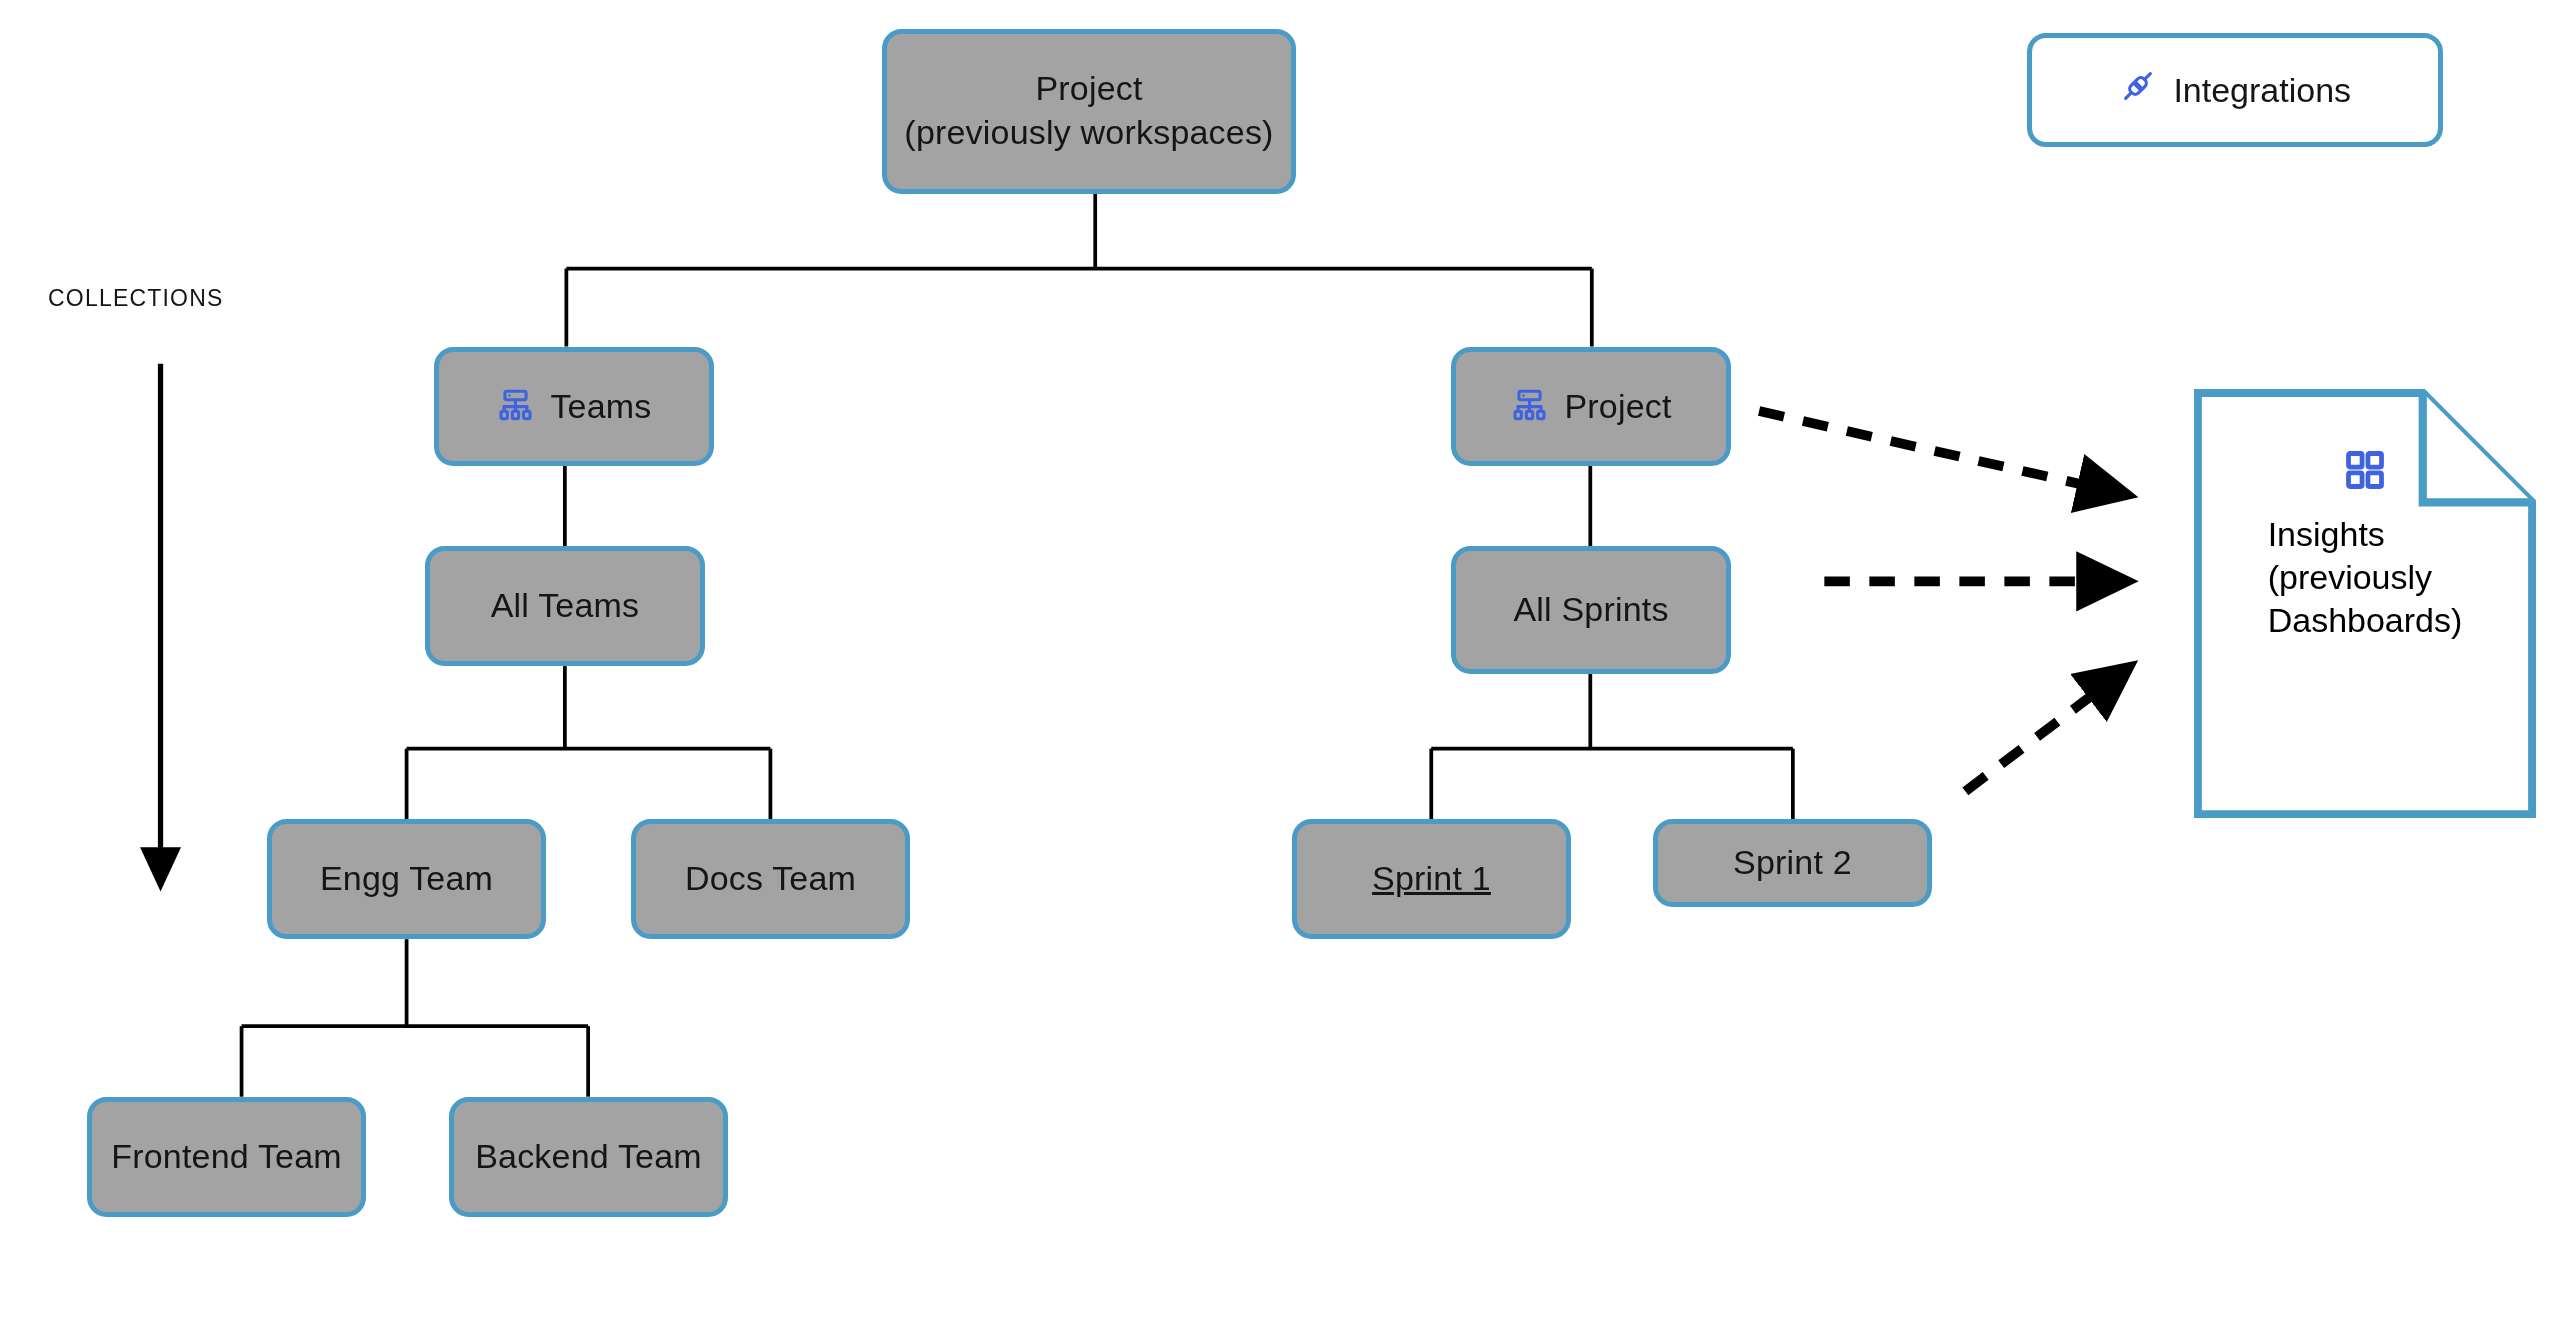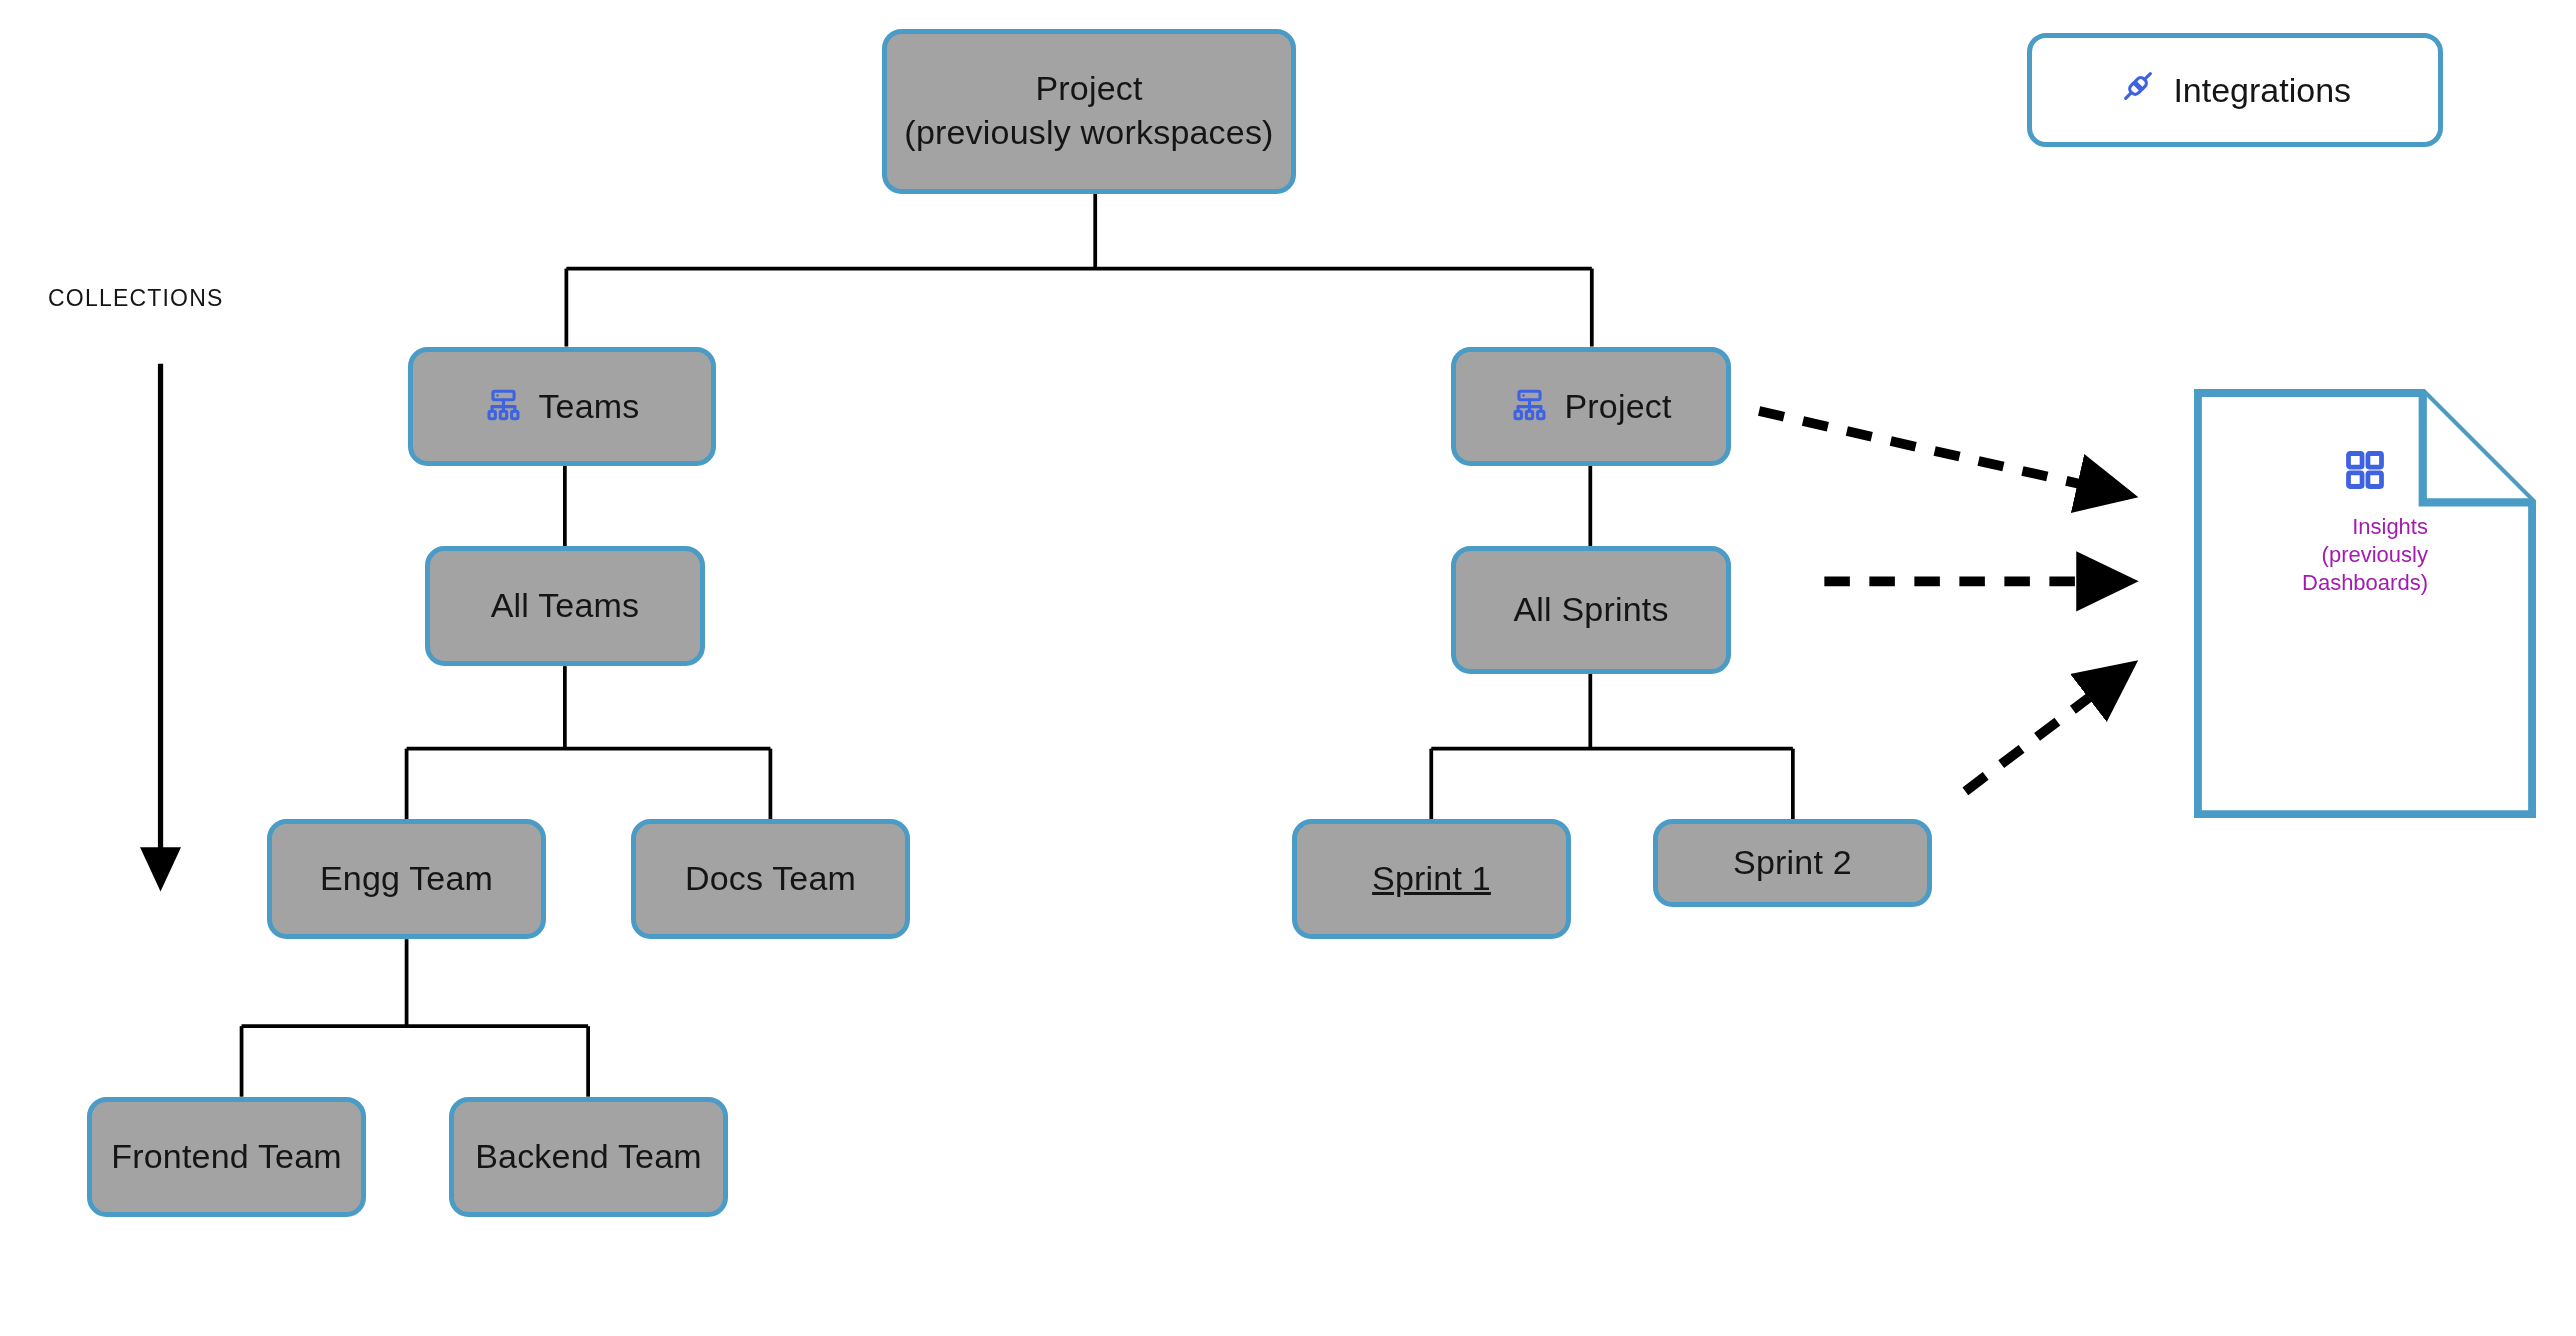--- a/index.html
+++ b/index.html
@@ -81,24 +81,24 @@
     position: absolute;
     left: 0;
     top: 59px;
     width: 100%;
     display: flex;
     flex-direction: column;
     align-items: center;
     gap: 21px;
   }
   .doc-text {
-    font-size: 22px;
+    font-size: 34px;
     line-height: 1.27;
-    color: #a21caf;
-    text-align: right;
+    color: #000000;
+    text-align: left;
     white-space: pre-line;
   }
   
   .collections-label {
     position: absolute;
     left: 48px;
     top: 285px;
     font-size: 23px;
     letter-spacing: 1.2px;
     color: #151515;
@@ -171,21 +171,21 @@
       </svg>
     </span>
     <span>Integrations</span>
   </div>
 
   <div class="node" style="left:882px; top:28.5px; width:414px; height:165px;">
     <span class="label">Project
 (previously workspaces)</span>
   </div>
 
-  <div class="node with-icon" style="left:408px; top:347px; width:308px; height:119px;align-items:center;">
+  <div class="node with-icon" style="left:434px; top:347px; width:280px; height:119px;align-items:center;">
     <span class="icon">
       <svg width="39" height="39" viewBox="0 0 24 24" fill="none" stroke="#3f63e0" stroke-width="1.9" stroke-linecap="round" stroke-linejoin="round">
         <rect x="5.5" y="2.6" width="13" height="5.2" rx="1.1"></rect>
         <circle cx="8.3" cy="5.2" r="0.75" fill="#3f63e0" stroke="none"></circle>
         <path d="M12 7.8 v4.3"></path>
         <path d="M5 12.1 h14"></path>
         <path d="M5 12.1 v2.6 M12 12.1 v2.6 M19 12.1 v2.6"></path>
         <rect x="3.1" y="14.9" width="3.9" height="4.6" rx="1"></rect>
         <rect x="10.05" y="14.9" width="3.9" height="4.6" rx="1"></rect>
         <rect x="17" y="14.9" width="3.9" height="4.6" rx="1"></rect>

